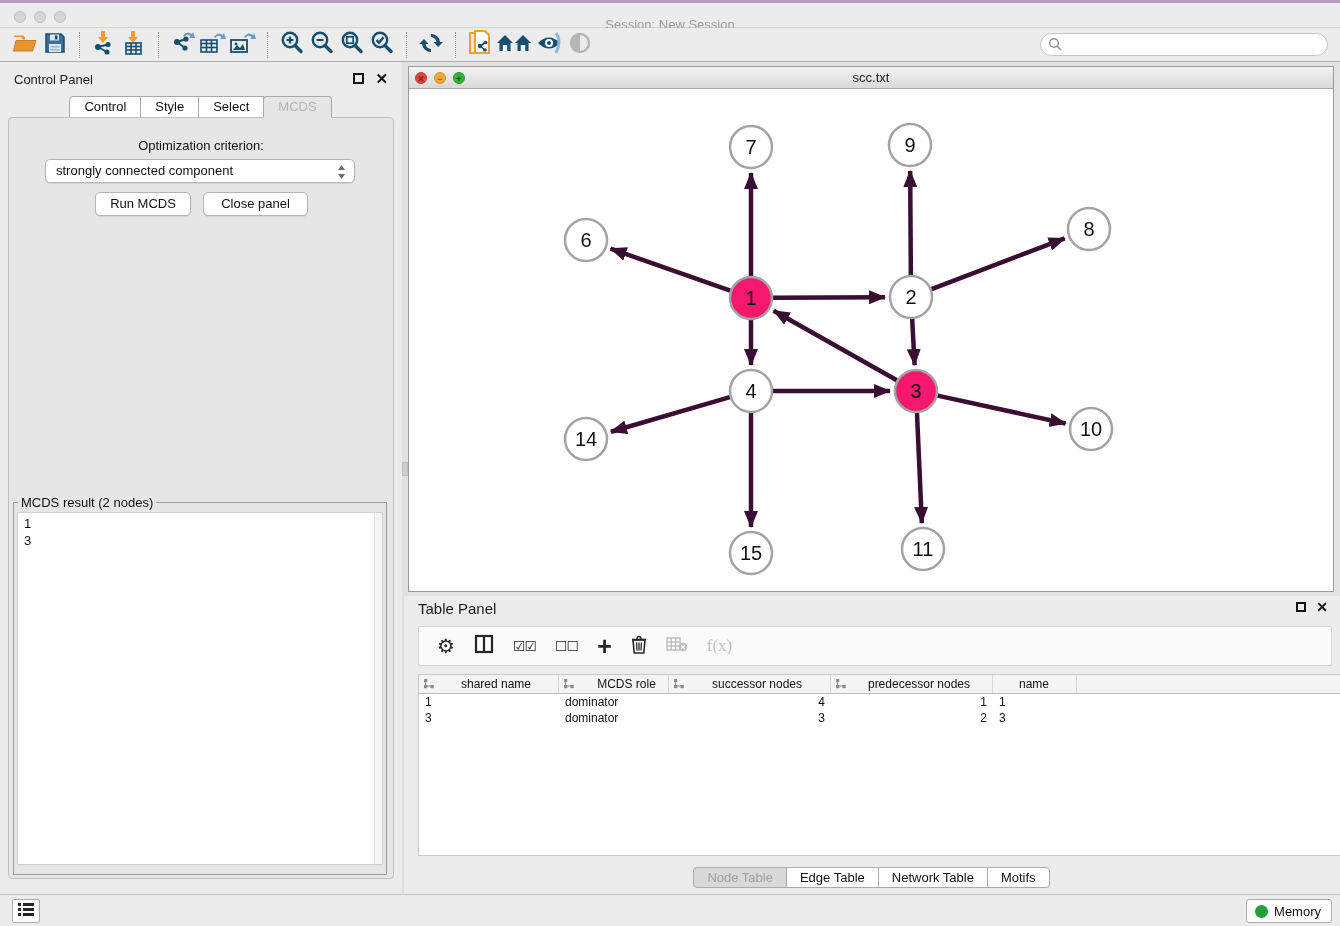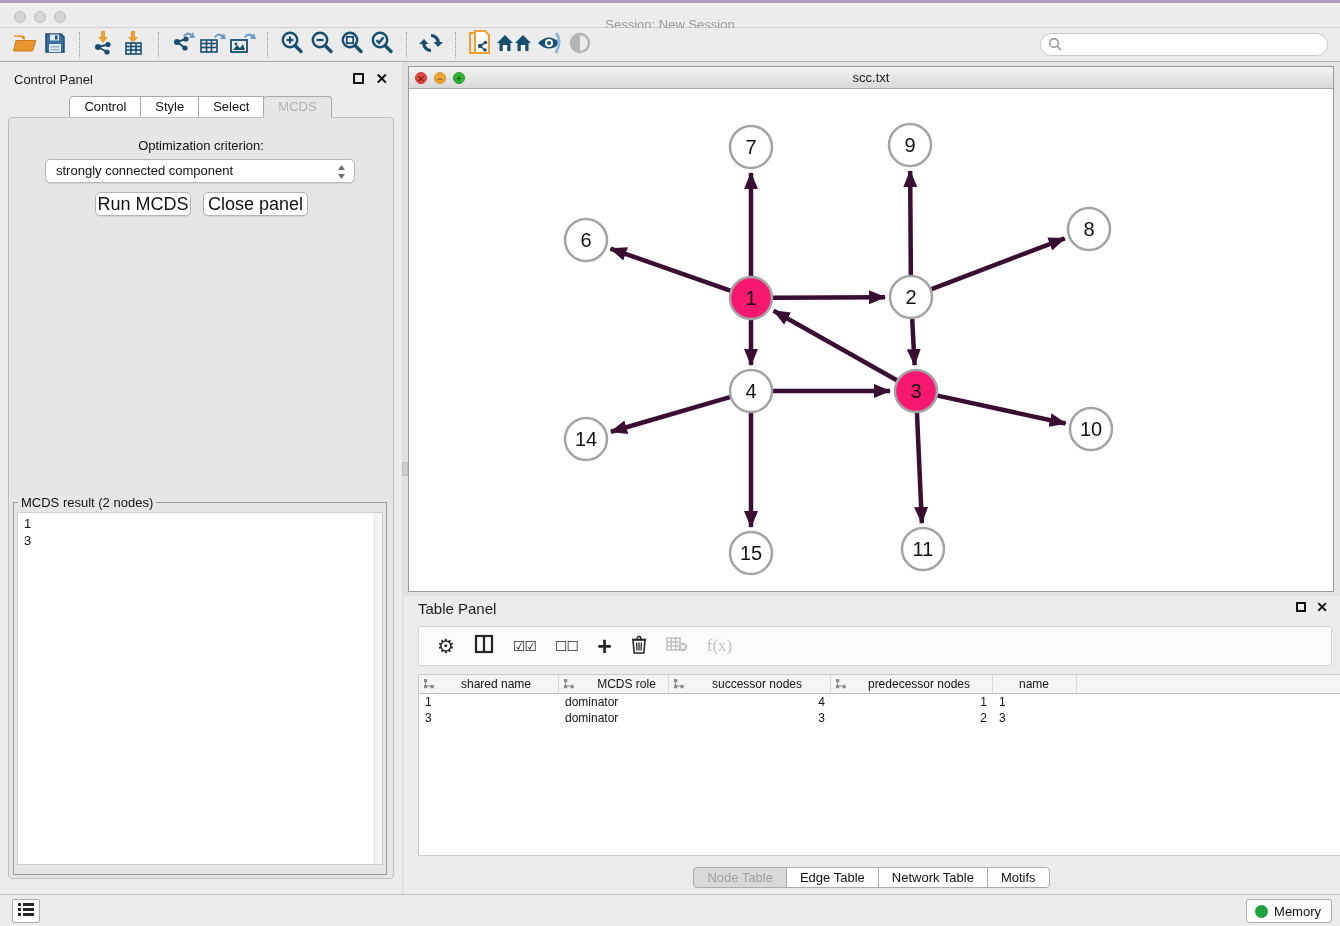--- a/index.html
+++ b/index.html
@@ -38,21 +38,21 @@
   .cp-tab.active { background:#e6e6e6; color:#b3b3b3; border-top-left-radius:4px; border-top-right-radius:4px;
     border-bottom-color:#e6e6e6; z-index:3; }
   .cp-body { position:absolute; left:8px; top:55px; width:386px; height:762px;
     background:#e6e6e6; border:1px solid #bfbfbf; border-radius:4px; z-index:2; }
   .opt-label { position:absolute; left:0; width:100%; top:20px; text-align:center; font-size:13px; color:#111; }
   .criterion-select { position:absolute; left:36px; top:41px; width:310px; height:24px; background:#fff;
     border:1px solid #b5b5b5; border-radius:5px; font-size:13px; color:#111; line-height:22px;
     padding-left:10px; box-shadow:0 1px 1px rgba(0,0,0,0.08); }
   .criterion-chevrons { position:absolute; right:8px; top:4px; }
   .cp-btn { position:absolute; top:74px; height:24px; background:#fff; border:1px solid #b5b5b5;
-    border-radius:5px; font-size:18px; color:#111; text-align:center; line-height:22px;
+    border-radius:5px; font-size:13px; color:#111; text-align:center; line-height:22px;
     box-shadow:0 1px 1px rgba(0,0,0,0.08); }
   .btn-run { left:86px; width:96px; }
   .btn-close-panel { left:194px; width:105px; }
   .result-fieldset { position:absolute; left:4px; top:377px; width:374px; height:380px;
     border:1px solid #9b9b9b; background:#e6e6e6; }
   .result-fieldset legend { font-size:13px; color:#111; margin-left:4px; padding:0 3px; }
   .result-box { position:absolute; left:3px; right:3px; top:2px; bottom:3px; background:#fff;
     border:1px solid #cfcfcf; font-size:13px; color:#111; padding:2px 0 0 6px; line-height:17px; }
   .result-scrollbar { position:absolute; right:0; top:0; bottom:0; width:8px; background:#f4f4f4;
     border-left:1px solid #e4e4e4; }

